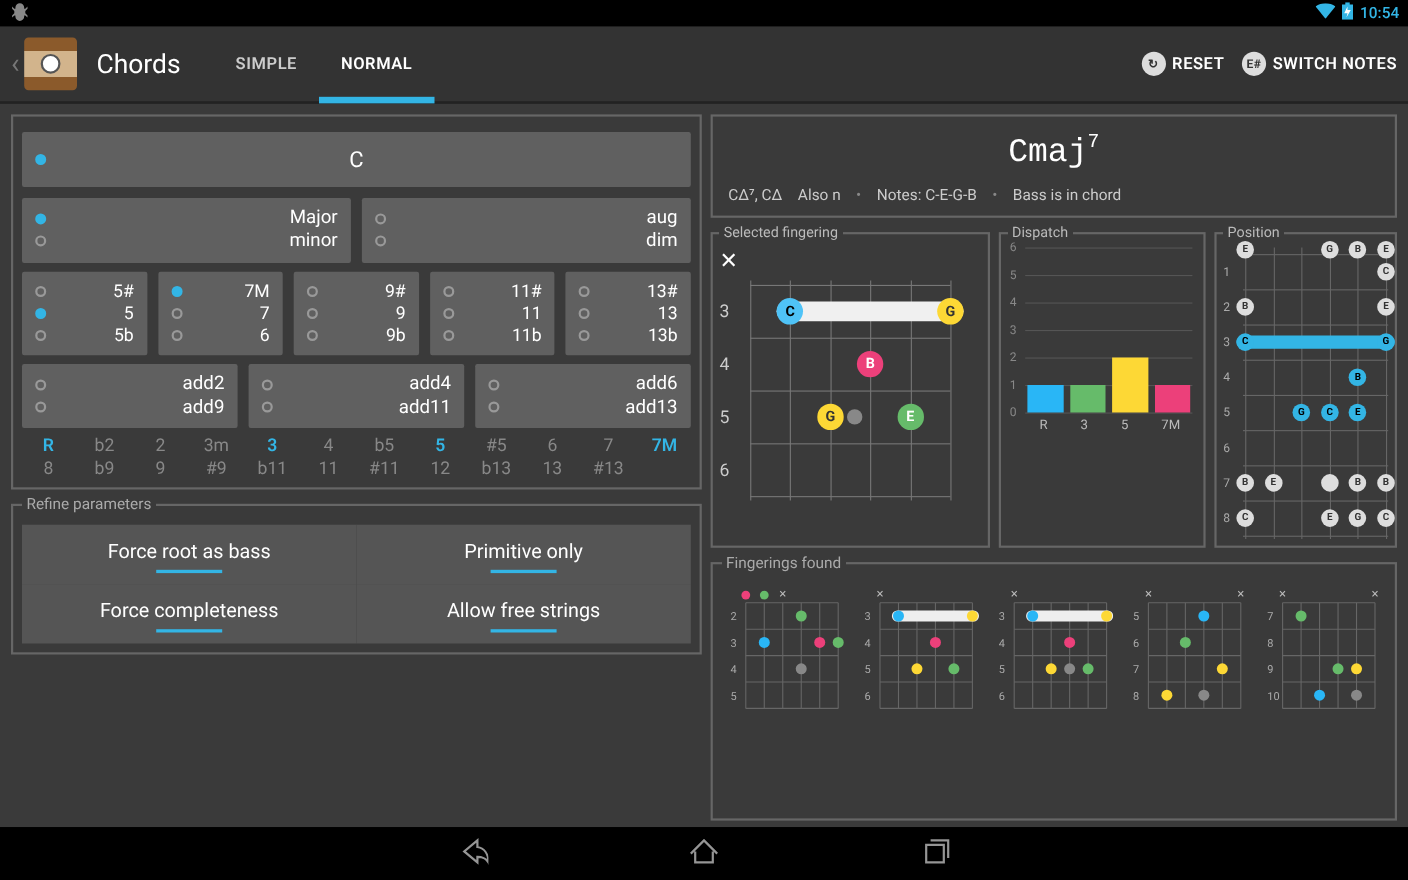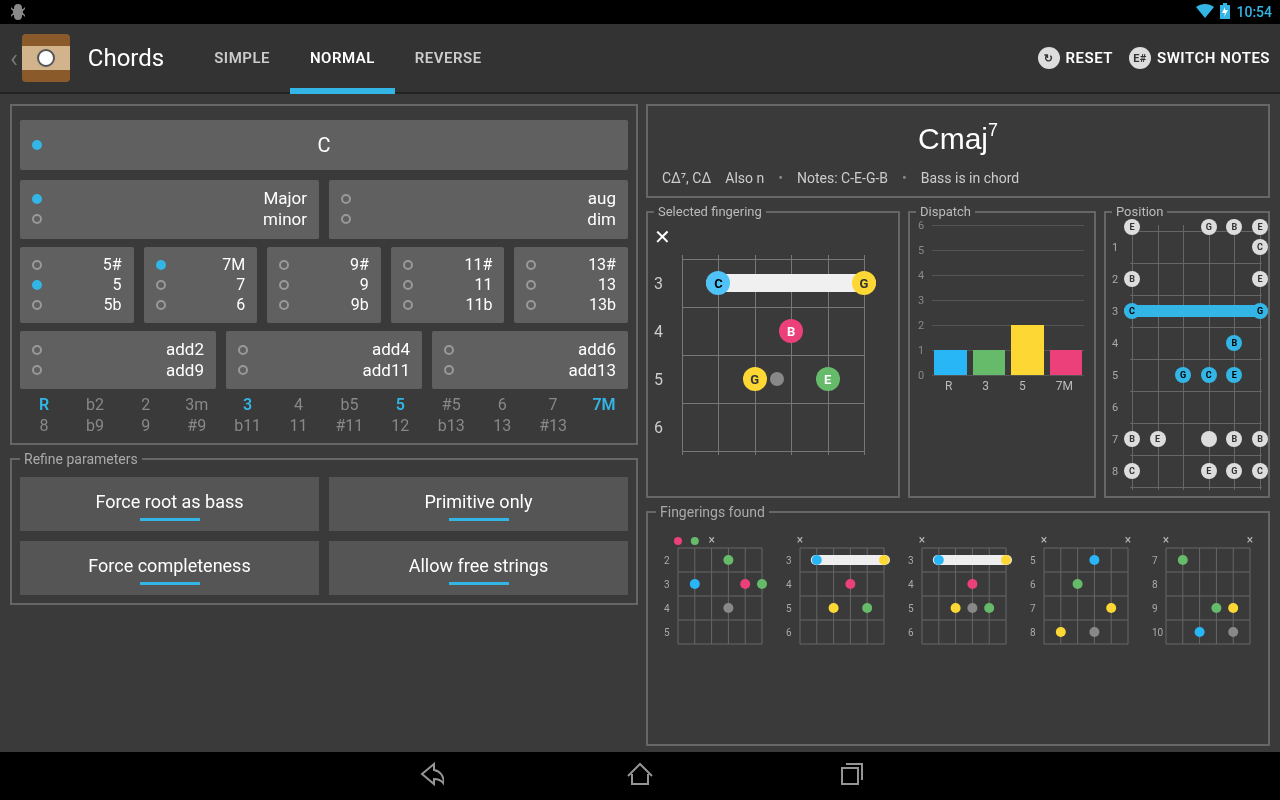--- a/index.html
+++ b/index.html
@@ -34,25 +34,25 @@
   .radio.on { background:#33b5e5; border-color:#33b5e5;}
   .seg .lead { position:absolute; left:12px; display:flex; flex-direction:column; gap:10px;}
   .seg .labels { margin-left:auto; display:flex; flex-direction:column; align-items:flex-end; gap:0; font-size:17px; line-height:1.25;}
   .seg.small { height:auto; padding:8px 12px;}
   .seg3 .labels { font-size:16px; }
 
   .degrees { display:flex; justify-content:space-between; font-size:16px; padding: 6px 4px 0 4px;}
   .dg { display:flex; flex-direction:column; align-items:center; color:#888; gap:2px; min-width:40px;}
   .dg .top.on { color:#33b5e5; font-weight:600;}
 
-  .refine { display:flex; flex-wrap:wrap; gap:10px;}
+  .refine { display:flex; flex-wrap:wrap; }
   .btn { flex:1 1 45%; background:#555; text-align:center; padding:14px 0 10px 0; font-size:18px; position:relative;}
   .btn::after{ content:""; display:block; width:60px; height:3px; background:#33b5e5; margin:6px auto 0 auto;}
 
-  .chordname { text-align:center; font-size:30px; font-family: Liberation Sans, sans-serif; padding:10px 0 14px 0;}
+  .chordname { text-align:center; font-size:30px; font-family: Liberation Mono, monospace; padding:10px 0 14px 0;}
   .chordname sup{ font-size:18px; vertical-align: top; position: relative; top: -2px;}
   .chordinfo { display:flex; align-items:center; gap:14px; font-size:14px; color:#ccc; padding:0 4px 6px 4px; white-space:nowrap; overflow:hidden;}
   .chordinfo .dotsep{ color:#888;}
 
   .triple { display:flex; gap:8px;}
   fieldset.mini { border:2px solid #666; padding:6px;}
   fieldset.mini > legend { font-size:13px; color:#bbb; padding:0 4px;}
   .closex{ font-size:20px; color:#fff; margin-bottom:6px;}
   .grid { position:relative; width:210px; height:200px; background:#3a3a3a;}
   .grid .hl{ position:absolute; left:28px; right:0; height:1px; background:#777;}
@@ -114,21 +114,20 @@
   <div class="appicon-wrap">
     <span class="back-caret">‹</span>
     <div class="appicon">
         <div class="dot"></div>
       </div>
   </div>
   <div class="apptitle">Chords</div>
   <div class="tabs">
     <div class="tab">SIMPLE</div>
     <div class="tab active">NORMAL</div>
-    <div class="tab">REVERSE</div>
   </div>
   <div class="topright">
     <div class="tbtn">
       <span class="ticon">↻</span>
       <span>RESET</span>
     </div>
     <div class="tbtn">
       <span class="ticon">E#</span>
       <span>SWITCH NOTES</span>
     </div>

